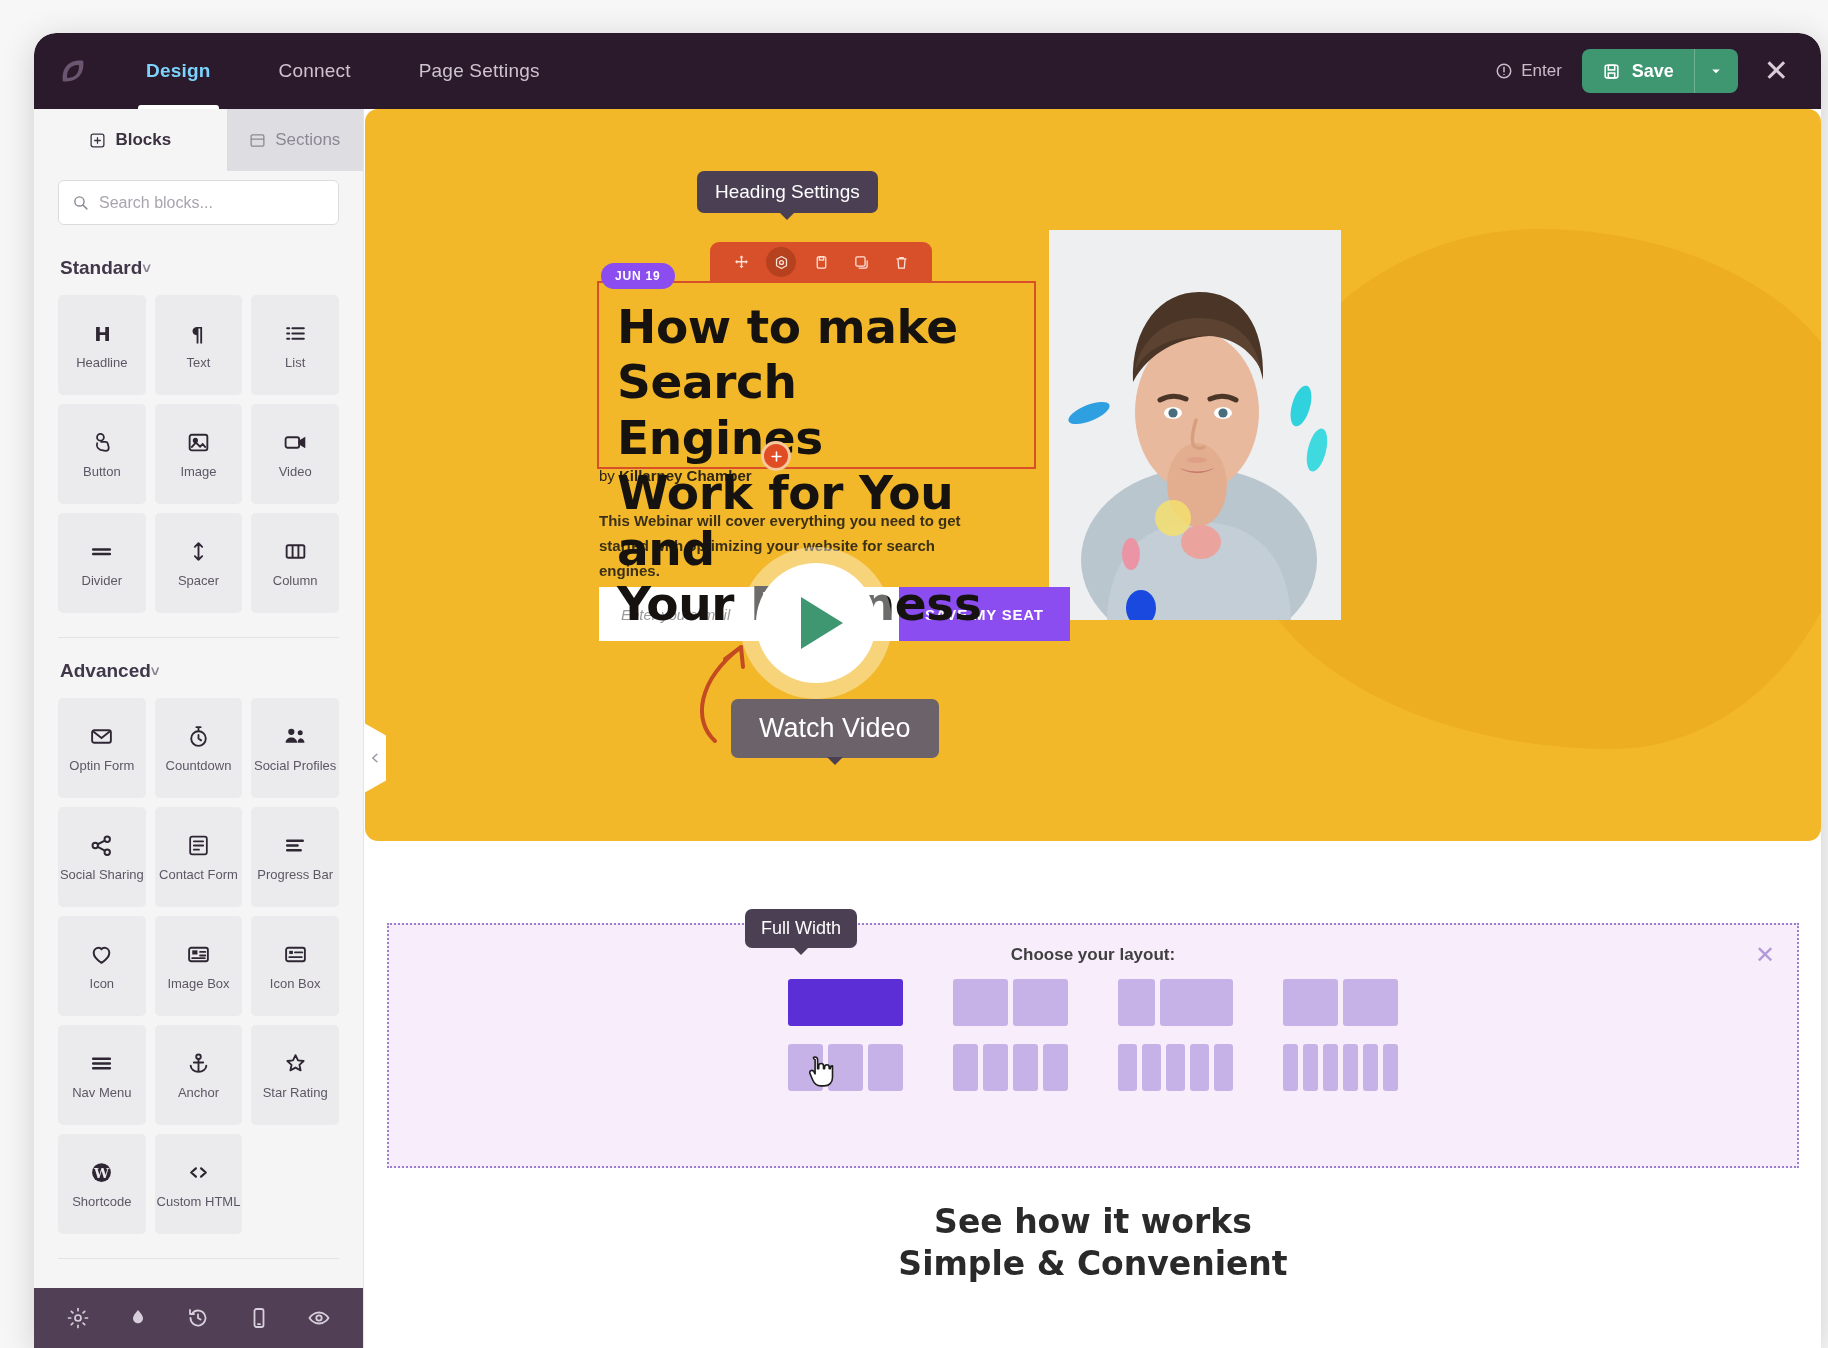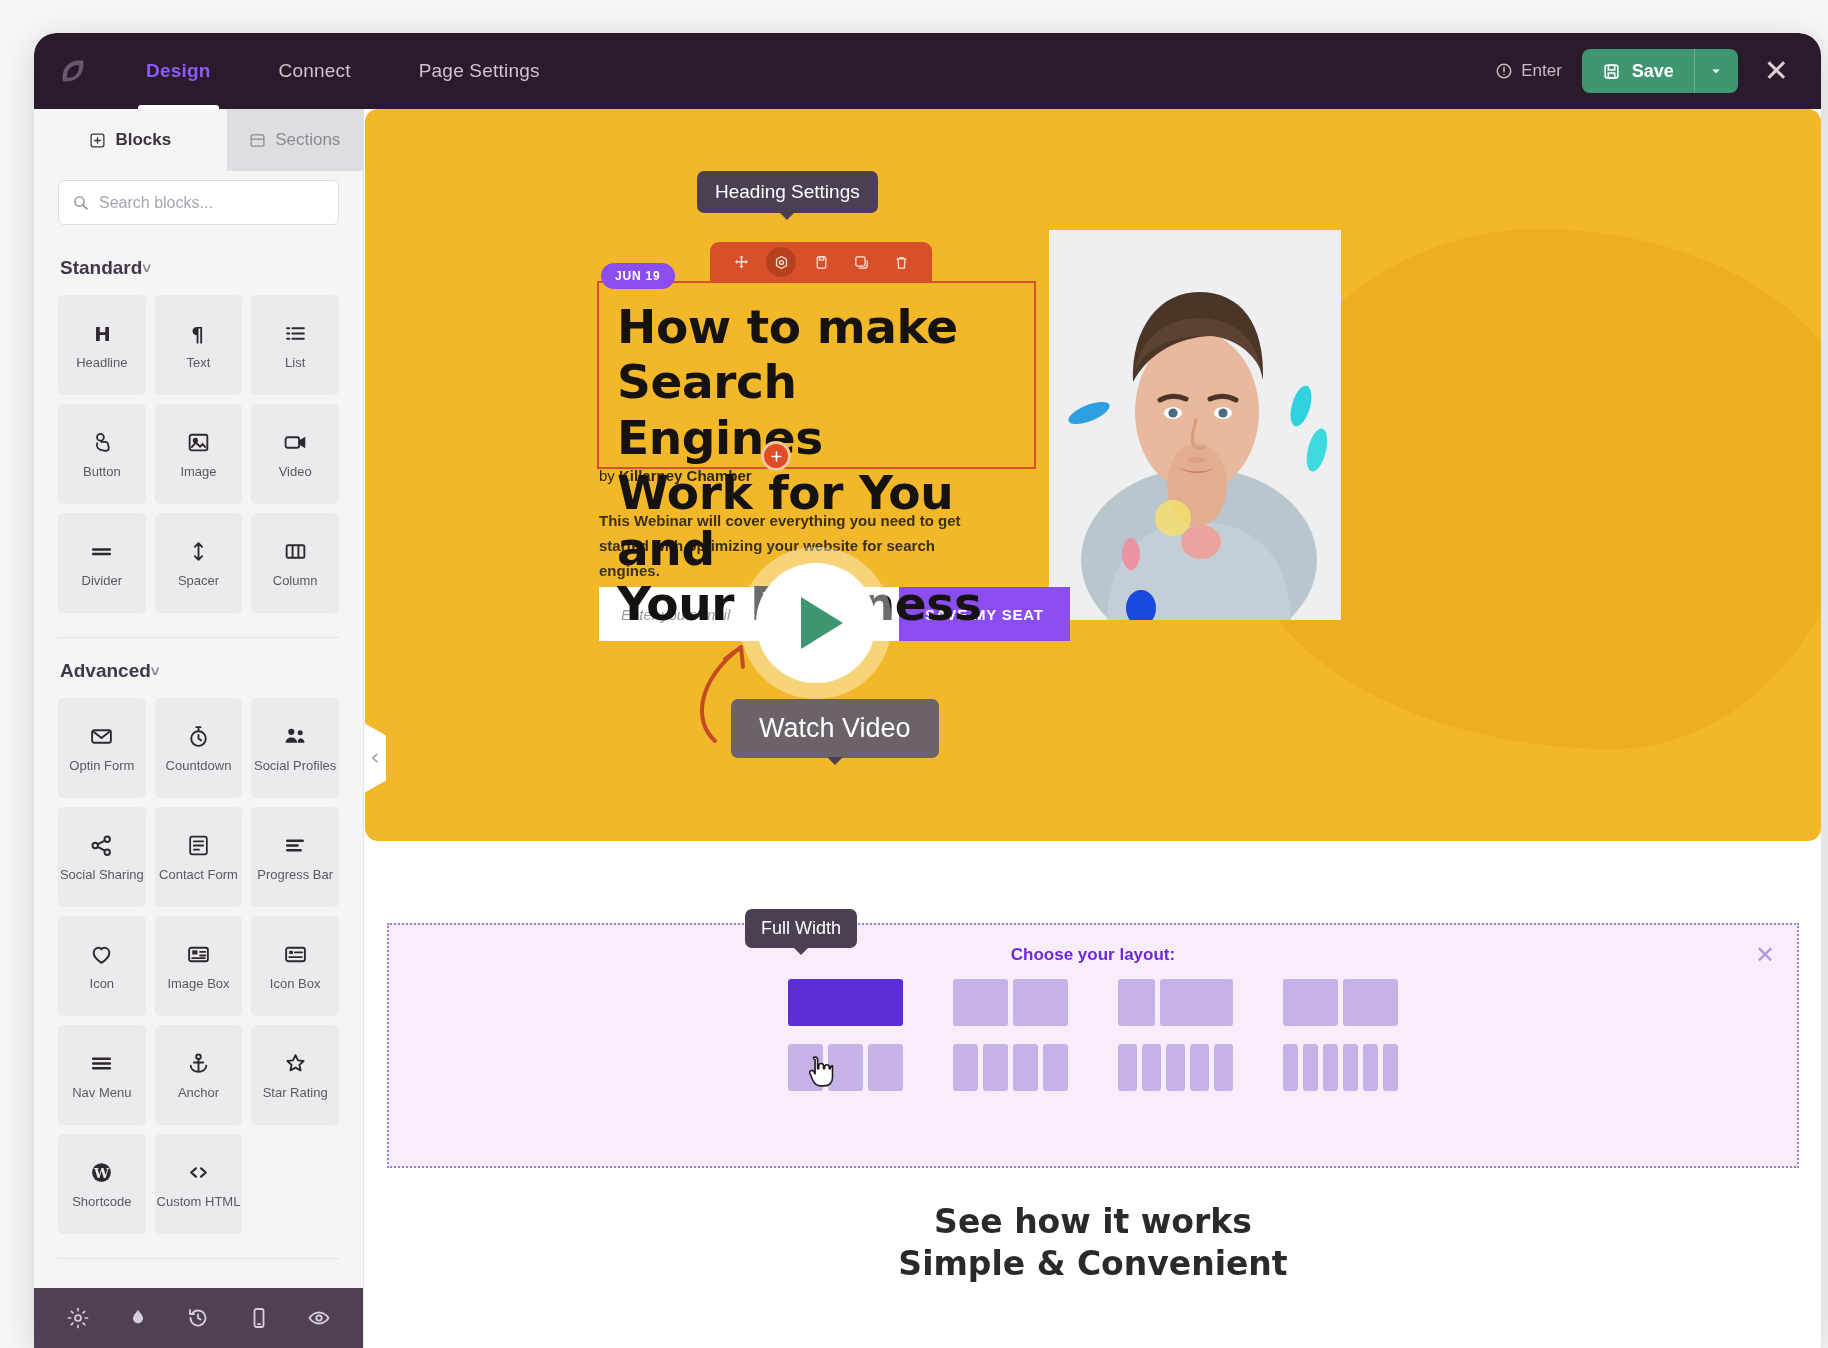--- a/index.html
+++ b/index.html
@@ -28,21 +28,21 @@
   }
   .logo { width:78px; display:flex; align-items:center; justify-content:center; }
   .logo svg { width:34px; height:34px; }
   .navtabs { display:flex; align-items:center; height:100%; }
   .navtab {
     position:relative; height:100%;
     display:flex; align-items:center; justify-content:center;
     padding: 0 34px;
     color:#cfc3cf; font-size:19px; letter-spacing:.2px; cursor:pointer;
   }
-  .navtab.active { color:#8b5cf6; font-weight:600; }
+  .navtab.active { color:#7dd3fc; font-weight:600; }
   .navtab.active:after {
     content:""; position:absolute; left:26px; right:26px; bottom:0;
     height:4px; background:#fff; border-radius:3px 3px 0 0;
   }
   .topright { margin-left:auto; display:flex; align-items:center; padding-right:26px; gap:20px; }
   .helpbtn { display:flex; align-items:center; gap:8px; color:#c9bcc9; font-size:17px; cursor:pointer; }
   .helpbtn svg { width:18px; height:18px; }
   .savegroup { display:flex; align-items:stretch; border-radius:8px; overflow:hidden; height:44px; }
   .savebtn {
     background:#3f9772; color:#fff; font-size:18px; font-weight:600;
@@ -188,21 +188,21 @@
   }
 
   .arrowsvg { position:absolute; z-index:15; }
 
   
   .white { background:#fff; position:relative; height:100%; }
   .layoutpanel {
     position:absolute; left:22px; top:82px; right:22px; height:245px;
     background:#f8eefb; border:2px dotted #9a7fd0; padding:20px 26px;
   }
-  .lptitle { text-align:center; font-size:17px; font-weight:700; color:#6d28d9; margin-bottom:6px; }
+  .lptitle { text-align:center; font-size:17px; font-weight:700; color:#404040; margin-bottom:6px; }
   .lpclose { position:absolute; right:22px; top:18px; color:#b39ad8; font-size:24px; cursor:pointer; line-height:1; }
   .lpgrid { display:flex; flex-direction:column; gap:18px; align-items:center; margin-top:14px; }
   .lprow { display:flex; gap:50px; }
   .lpopt { display:flex; gap:5px; width:115px; height:47px; cursor:pointer; }
   .lpcol { background:#c6b2e6; border-radius:3px; flex:1; }
   .lpopt.selected .lpcol { background:#5b2ed6; }
 
   .simple {
     position:absolute; left:0; right:0; top:360px; text-align:center;
     font-size:33px; font-weight:800; color:#2a2a2a; line-height:1.28;

